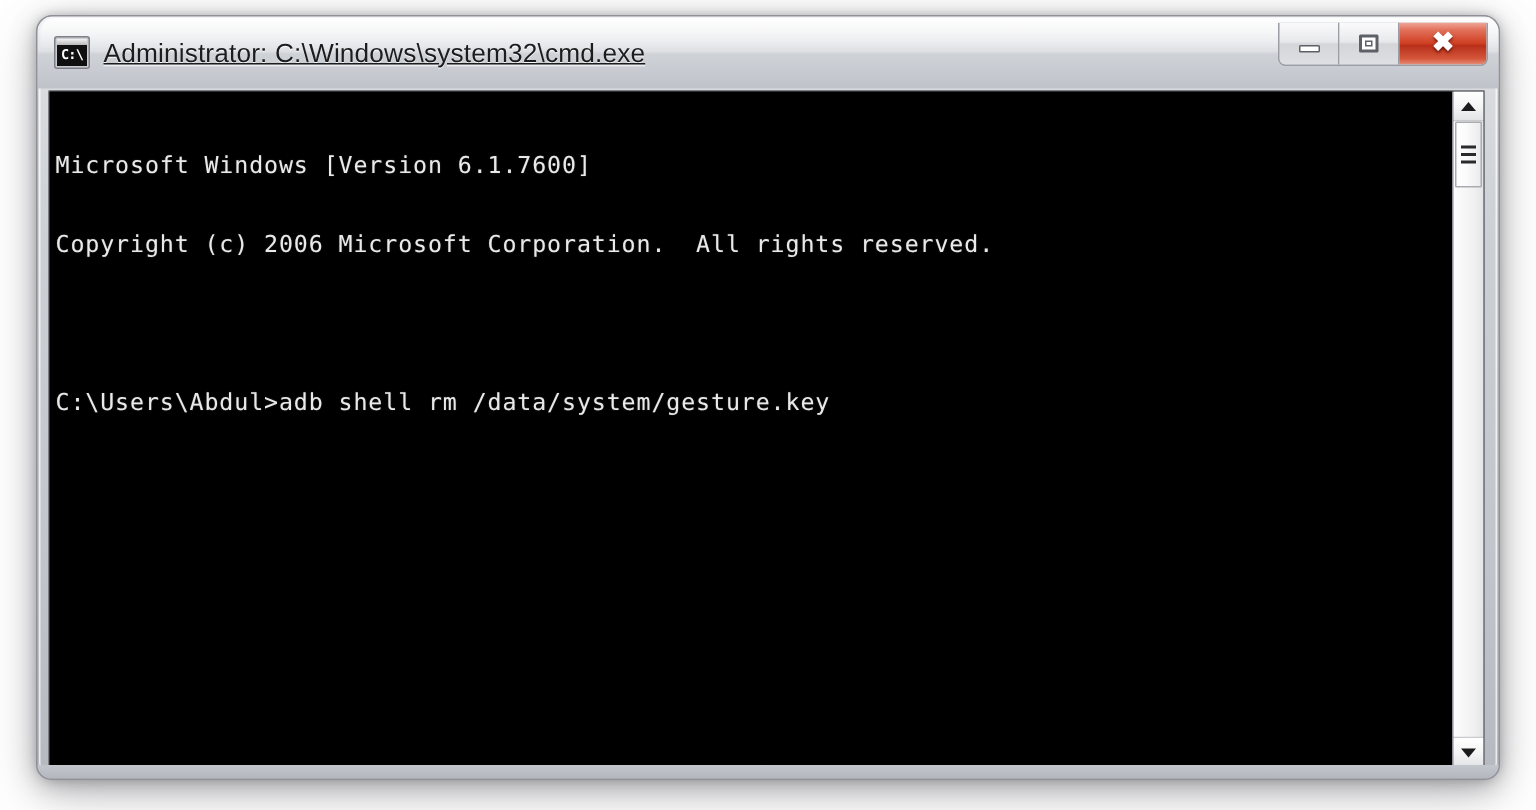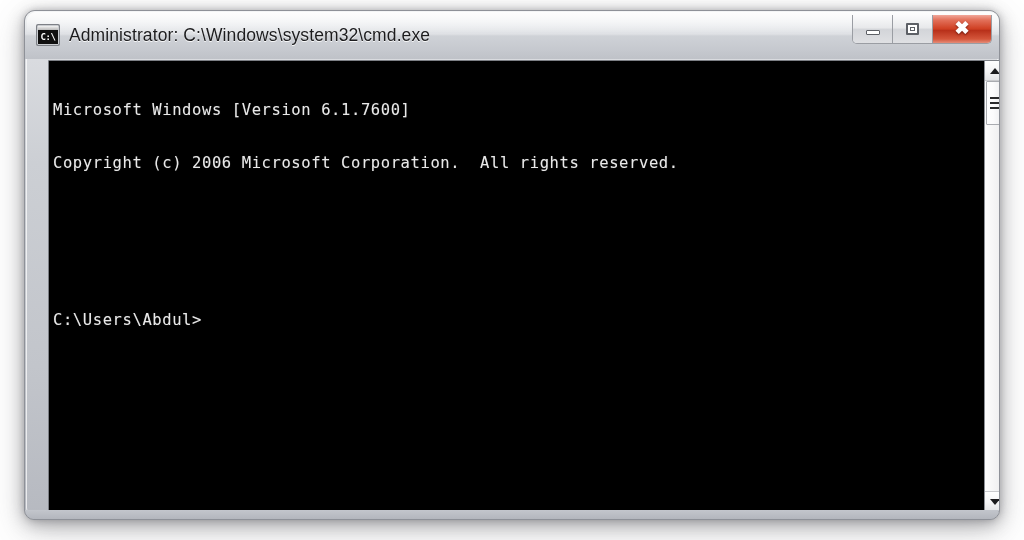--- a/index.html
+++ b/index.html
@@ -126,20 +126,21 @@
 
   .title-text {
     font-family: "Liberation Sans", sans-serif;
     font-size: 17.5px;
     color: #1c1c1e;
     letter-spacing: 0.1px;
     white-space: nowrap;
     text-shadow: 0 1px 0 rgba(255,255,255,0.85);
     position: relative;
     top: 0px;
+    text-decoration: underline;
   }
 
   
   .win-controls {
     position: absolute;
     right: 9px;
     top: 4px;
     display: flex;
     align-items: stretch;
     height: 28px;
@@ -202,21 +203,21 @@
     font-weight: bold;
     line-height: 1;
     text-shadow: 0 1px 2px rgba(80,10,0,0.75);
     position: relative;
     top: -1px;
   }
 
   
   .client {
     position: absolute;
-    left: 23px;
+    left: 7px;
     top: 49px;
     width: 958px;
     height: 452px;
     box-sizing: border-box;
     border: 1px solid #7c7f85;
     border-radius: 1px;
     background: #000000;
     box-shadow: inset 0 0 0 1px rgba(255,255,255,0.12);
     display: flex;
     overflow: hidden;
@@ -342,22 +343,22 @@
           <span class="glyph-close">✖</span>
         </div>
       </div>
     </div>
 
     <div class="client">
       <div class="console-text">
         <div class="console-line">Microsoft Windows [Version 6.1.7600]</div>
         <div class="console-line">Copyright (c) 2006 Microsoft Corporation.  All rights reserved.</div>
         <div class="console-line"></div>
+        <div class="console-line">C:\Users\Abdul&gt;adb shell rm /data/system/gesture.key</div>
         <div class="console-line"></div>
-        <div class="console-line">C:\Users\Abdul&gt;</div>
       </div>
 
       <div class="scrollbar">
         <div class="sb-btn">
           <span class="arrow-up"></span>
         </div>
         <div class="sb-track">
           <div class="sb-thumb">
             <span class="grip"></span>
             <span class="grip"></span>

